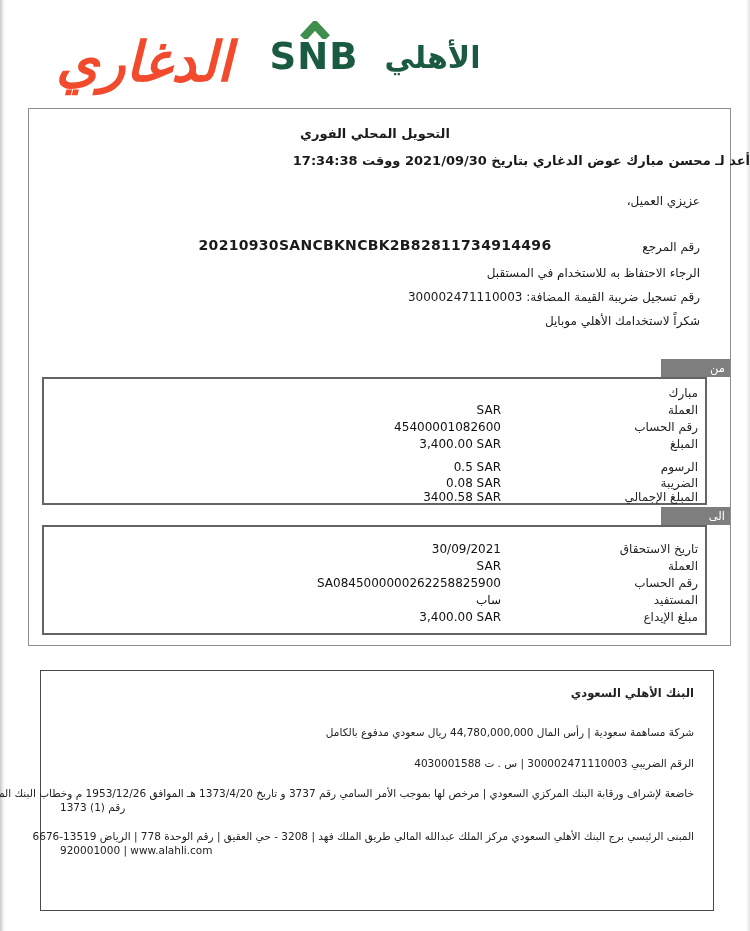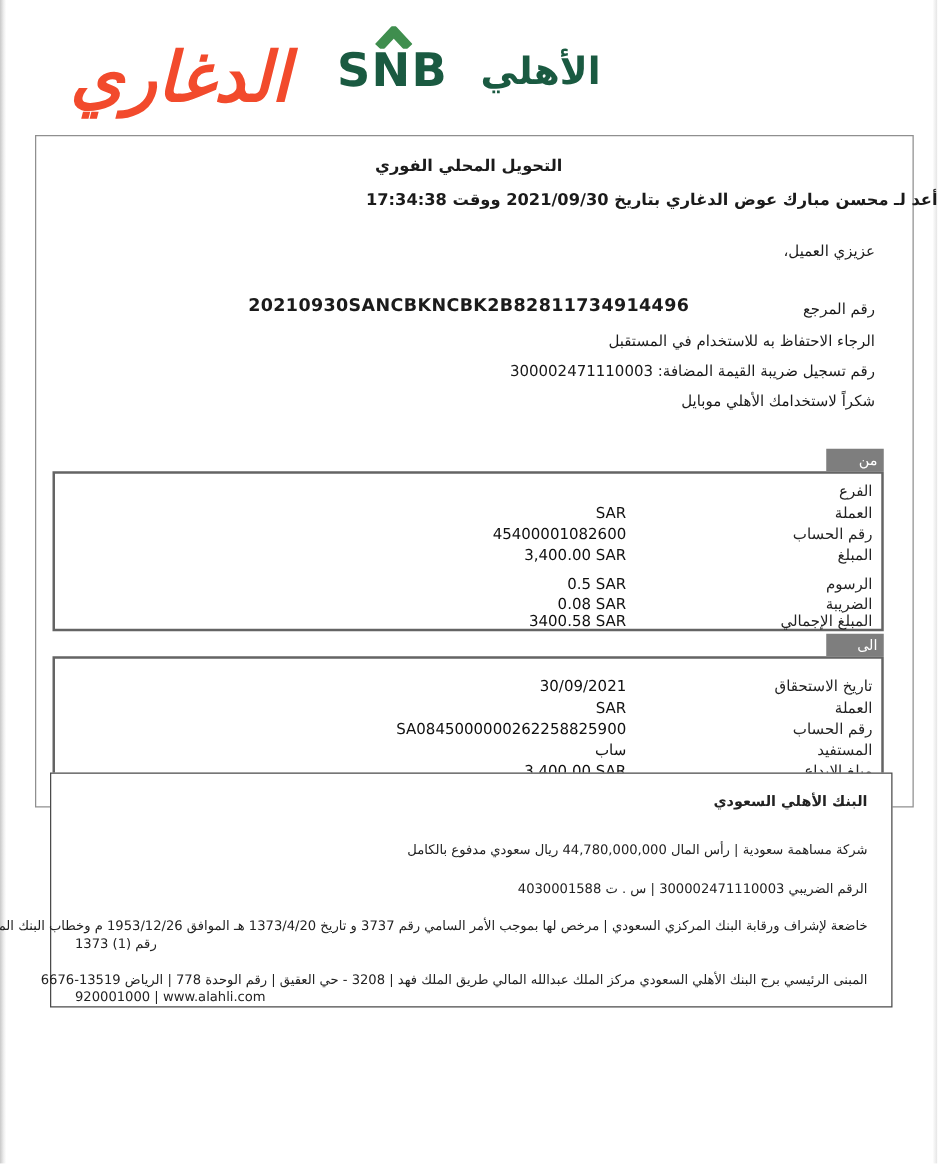--- a/index.html
+++ b/index.html
@@ -35,36 +35,36 @@
   .rtl-line{position:absolute;right:50px;direction:rtl;text-align:right;font-size:12px;}
   .greeting{top:194px;}
   .ref-label{top:240px;text-align:right;}
   .ref-value{position:absolute;top:237px;left:0;right:0;text-align:center;direction:ltr;
         font-weight:bold;font-size:14px;letter-spacing:0.3px;}
   .keep-note{top:266px;}
   .vat-line{top:290px;}
   .thanks-line{top:314px;}
 
   
-  .tab{position:absolute;left:661px;width:46px;height:18px;background:#7e7e7e;color:#ffffff;
+  .tab{position:absolute;left:661px;width:69px;height:18px;background:#7e7e7e;color:#ffffff;
         font-size:11.5px;line-height:18px;direction:rtl;text-align:right;
         padding:0 5px;box-sizing:border-box;}
   .tab-from{top:359px;}
   .tab-to{top:507px;}
   .inner-box{position:absolute;left:42px;width:665px;border:2px solid #646464;
         box-sizing:border-box;background:#ffffff;}
   .box-from{top:377px;height:128px;}
   .box-to{top:525px;height:110px;}
   .row{position:absolute;left:0;width:100%;direction:rtl;height:16px;}
   .row .label{display:block;text-align:right;padding-right:7px;font-size:12px;color:#242424;}
   .row .value{position:absolute;top:0;right:204px;font-size:12px;color:#111111;
         white-space:nowrap;direction:ltr;unicode-bidi:isolate;}
 
   
-  .footer-box{position:absolute;left:40px;top:618px;width:674px;height:188px;
+  .footer-box{position:absolute;left:40px;top:670px;width:674px;height:241px;
         border:1.5px solid #4a4a4a;box-sizing:border-box;background:#ffffff;}
   .f-line{position:absolute;right:19px;direction:rtl;text-align:right;font-size:10.5px;
         white-space:nowrap;color:#222222;}
   .f-title{top:15px;font-weight:bold;font-size:11.5px;}
   .f-company{top:55px;}
   .f-taxcr{top:86px;}
   .f-reg{top:116px;}
   .f-reg2{position:absolute;left:19px;right:auto;top:130px;direction:rtl;text-align:left;
         font-size:10.5px;white-space:nowrap;color:#222222;}
   .f-addr{top:159px;}
@@ -99,21 +99,21 @@
   <div class="rtl-line greeting">عزيزي العميل،</div>
   <div class="rtl-line ref-label">رقم المرجع</div>
   <div class="ref-value">20210930SANCBKNCBK2B82811734914496</div>
   <div class="rtl-line keep-note">الرجاء الاحتفاظ به للاستخدام في المستقبل</div>
   <div class="rtl-line vat-line">رقم تسجيل ضريبة القيمة المضافة: 300002471110003</div>
   <div class="rtl-line thanks-line">شكراً لاستخدامك الأهلي موبايل</div>
 
   <div class="tab tab-from">من</div>
   <div class="inner-box box-from">
     <div class="row" style="top:7px">
-      <span class="label">الفرع</span>
+      <span class="label">مبارك</span>
       <span class="value"></span>
     </div>
     <div class="row" style="top:24px">
       <span class="label">العملة</span>
       <span class="value">SAR</span>
     </div>
     <div class="row" style="top:41px">
       <span class="label">رقم الحساب</span>
       <span class="value">45400001082600</span>
     </div>

